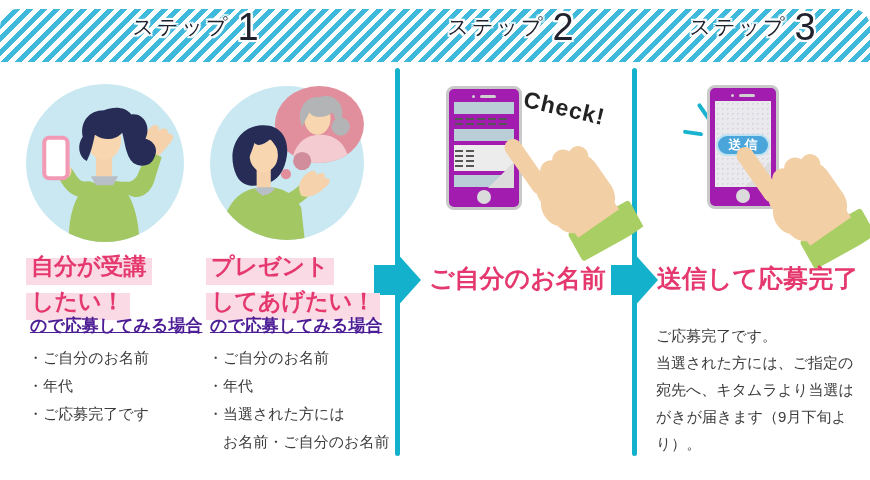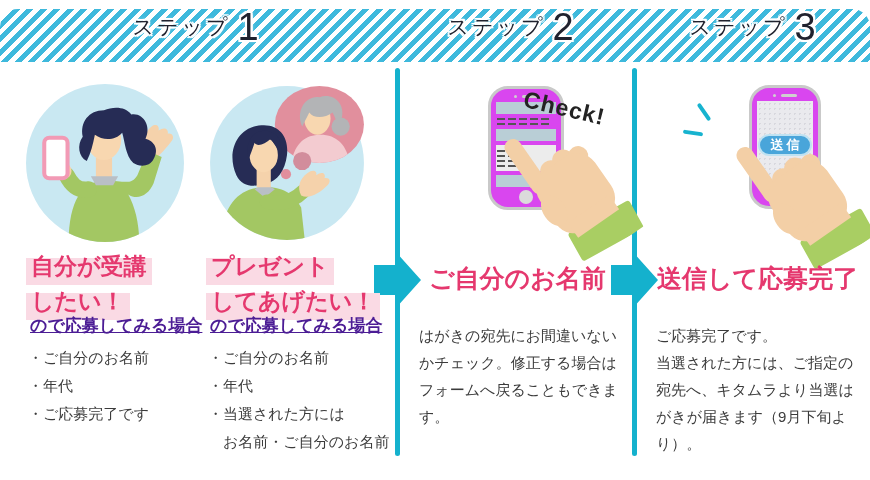--- a/index.html
+++ b/index.html
@@ -42,21 +42,21 @@
   #bullets-a{left:28px;top:344px;} #bullets-b{left:208px;top:344px;}
 
   
   .sec-head{position:absolute;font-weight:bold;color:#e5386e;font-size:25px;white-space:nowrap;}
   #head-2{left:429px;top:262px;} #head-3{left:657px;top:262px;}
   .desc{position:absolute;font-size:15px;line-height:27px;color:#3b3b3b;}
   #desc-2{left:419px;top:322px;width:210px;}
   #desc-3{left:656px;top:322px;width:206px;white-space:pre-line;}
 
   
-  .phone{position:absolute;background:#d946ef;border:3px solid #c9c9c9;border-radius:20px;margin-left:42px;}
+  .phone{position:absolute;background:#a21caf;border:3px solid #c9c9c9;border-radius:8px;}
   #phone-2{left:446px;top:86px;width:70px;height:118px;}
   #phone-3{left:707px;top:85px;width:66px;height:118px;}
   .speaker{position:absolute;top:5px;left:0;right:0;height:4px;display:flex;justify-content:center;gap:5px;align-items:center;}
   .speaker .dot{width:3px;height:3px;border-radius:50%;background:#cfcfcf;}
   .speaker .slit{width:16px;height:3px;border-radius:2px;background:#cfcfcf;}
   .home{position:absolute;bottom:3px;left:50%;margin-left:-7px;width:14px;height:14px;border-radius:50%;background:#dbdbdb;}
   .screen{position:absolute;top:13px;left:5px;right:5px;bottom:19px;overflow:hidden;}
   .bar{height:12px;background:#b9ced6;margin-bottom:4px;}
   .eqrow{margin:2px 0 4px 1px;line-height:0;}
   .eq{display:inline-block;width:8px;height:7px;margin-right:3px;
@@ -216,21 +216,20 @@
 
       <div class="curl"></div>
     </div>
     <div class="home"></div>
   </div>
   <div class="check">Check!</div>
   <svg class="hand" id="hand-2">
       <use href="#hand-symbol"></use>
     </svg>
   <div class="sec-head" id="head-2">ご自分のお名前</div>
-  <div class="desc" id="desc-2">はがきの宛先にお間違いないかチェック。修正する場合はフォームへ戻ることもできます。</div>
 
   <div class="spark" id="spark-1"></div>
   <div class="spark" id="spark-2"></div>
   <div class="phone" id="phone-3">
     <div class="speaker">
         <span class="dot"></span>
         <span class="slit"></span>
       </div>
     <div class="screen">
       <div class="curl"></div>

